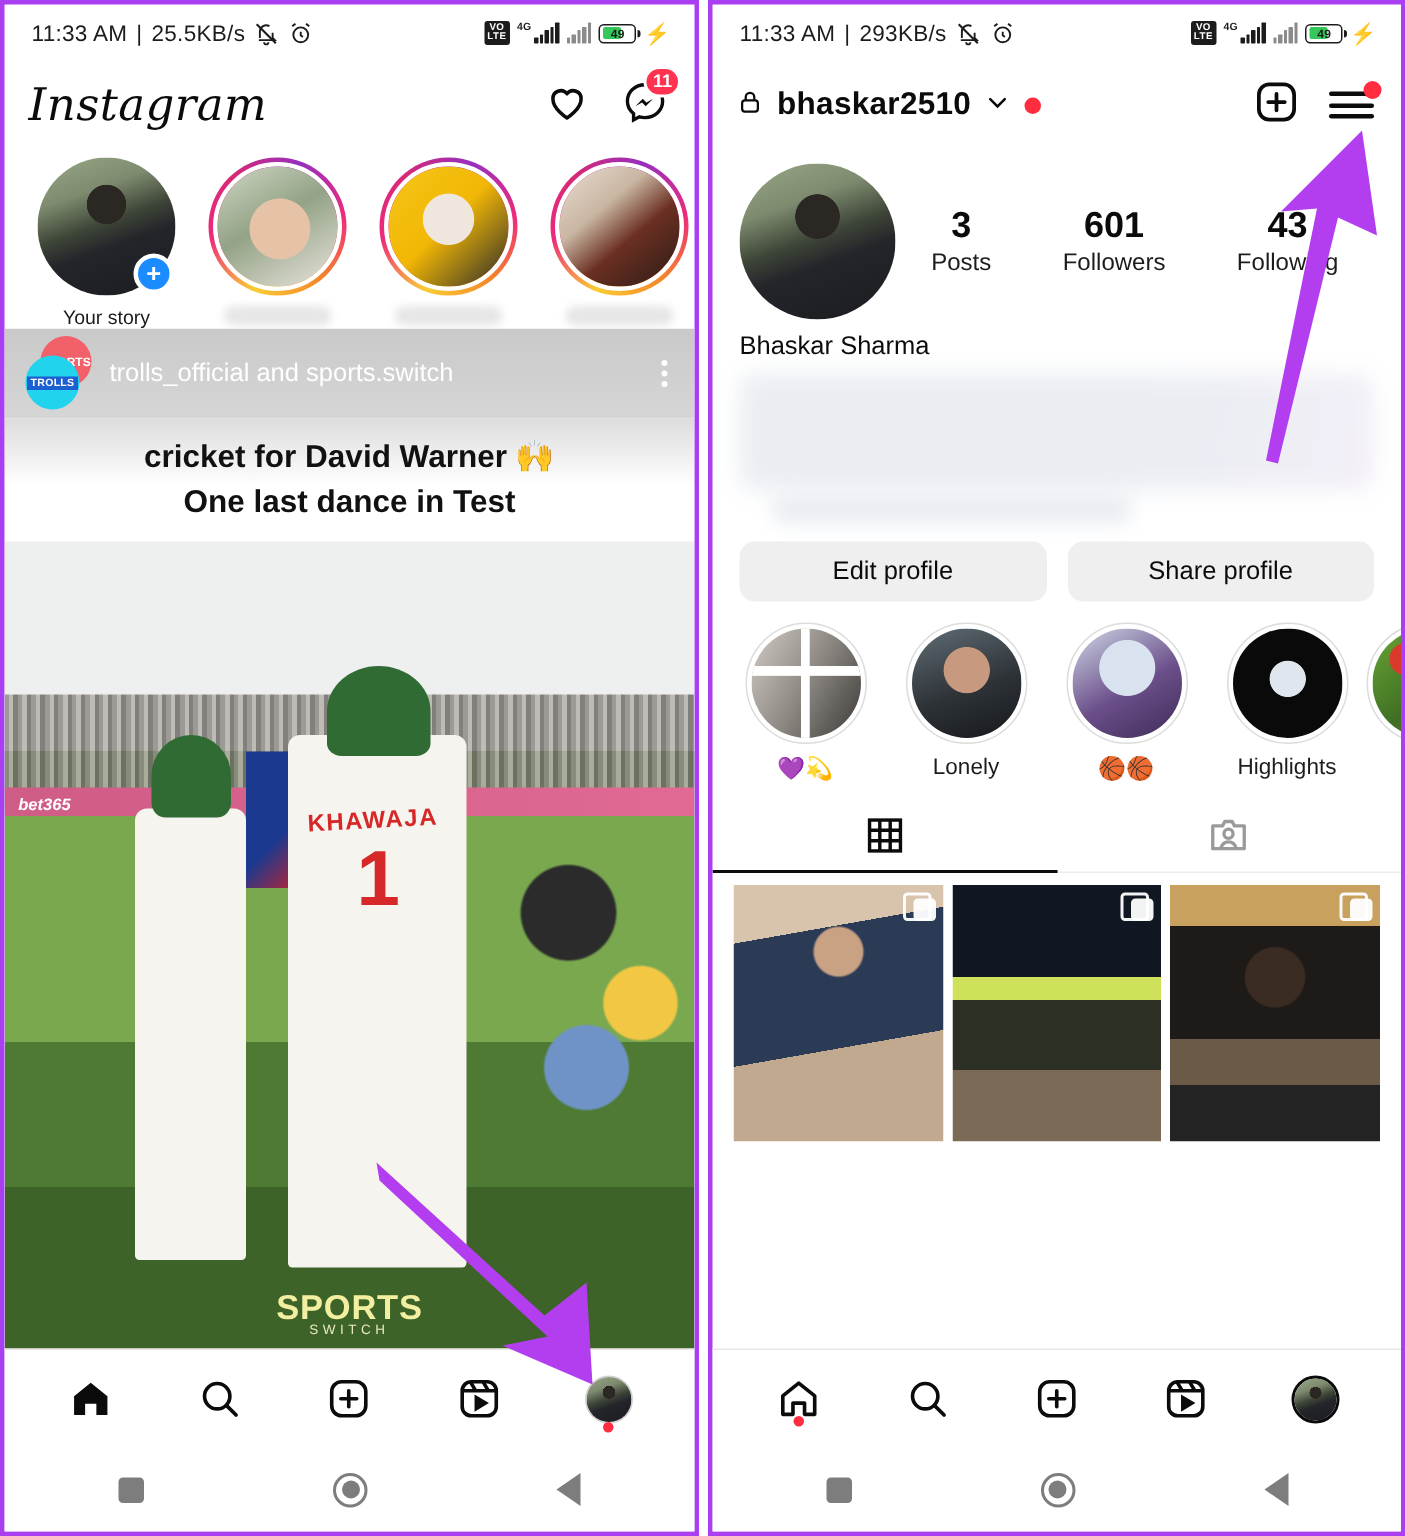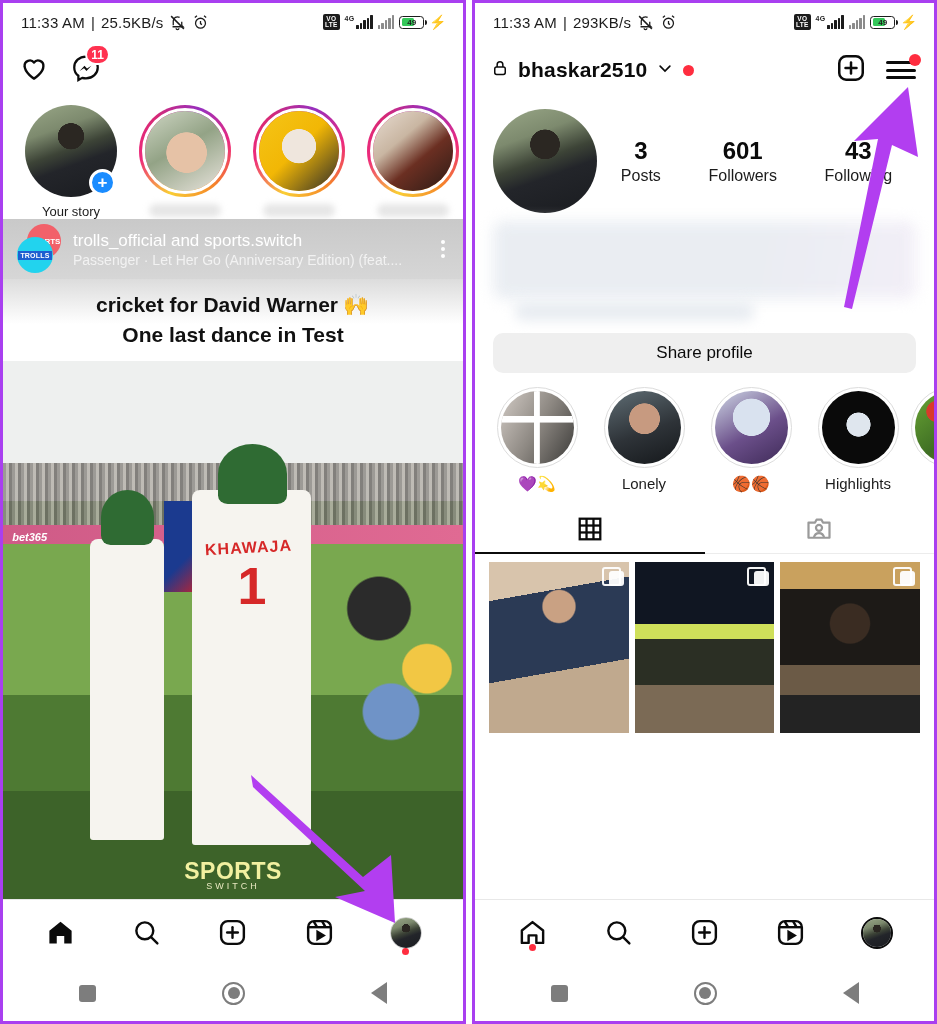--- a/index.html
+++ b/index.html
@@ -248,20 +248,21 @@
           </span>
         <span class="battery">
           <span class="fill"></span>
           <span class="lvl">49</span>
         </span>
         <span class="bolt">⚡</span>
       </div>
     </div>
 
     <div class="ig-header">
+      <div class="ig-logo">Instagram</div>
       <div class="ig-actions">
         <span class="ico">
           <svg width="30" height="30" viewBox="0 0 24 24" fill="none" stroke="#0b0b0b" stroke-width="1.9" stroke-linejoin="round">
               <path d="M12 20.5s-7.5-4.7-7.5-10A4.2 4.2 0 0 1 12 7.6a4.2 4.2 0 0 1 7.5 2.9c0 5.3-7.5 10-7.5 10z"></path>
             </svg>
         </span>
         <span class="ico">
           <svg width="30" height="30" viewBox="0 0 24 24" fill="none" stroke="#0b0b0b" stroke-width="1.8">
               <path d="M12 2.8C6.6 2.8 2.6 6.7 2.6 11.5c0 2.7 1.3 5.1 3.3 6.7v3.4l3.1-1.7c1 .3 2 .4 3 .4 5.4 0 9.4-3.9 9.4-8.8S17.4 2.8 12 2.8z"></path>
               <path d="M6.9 14.3l3.9-4.1 2 2.1 3.5-2.1-3.9 4.1-2-2.1z" fill="#0b0b0b" stroke="none"></path>
@@ -310,21 +311,20 @@
     <div class="post">
       <div class="post-head">
         <div class="post-av">
           <span class="c1">SPORTS</span>
           <span class="c2">
               <span>TROLLS</span>
             </span>
         </div>
         <div class="post-meta">
           <div class="post-user">trolls_official and sports.switch</div>
-          <div class="post-audio">Passenger · Let Her Go (Anniversary Edition) (feat....</div>
         </div>
         <div class="kebab">
             <i></i>
             <i></i>
             <i></i>
           </div>
       </div>
 
       <div class="post-caption">
         <div>cricket for David Warner 🙌</div>
@@ -495,24 +495,26 @@
           <div class="num">601</div>
           <div class="lbl">Followers</div>
         </div>
         <div class="stat">
           <div class="num">43</div>
           <div class="lbl">Following</div>
         </div>
       </div>
     </div>
 
+    <div class="fullname">Bhaskar Sharma</div>
     <div class="bio-blur"></div>
     <div class="bio-blur2"></div>
 
     <div class="prof-buttons">
+      <button class="pbtn">Edit profile</button>
       <button class="pbtn">Share profile</button>
     </div>
 
     <div class="highlights">
       <div class="hl">
         <div class="ring">
             <div class="av">
               <span class="ph h1"></span>
             </div>
           </div>

